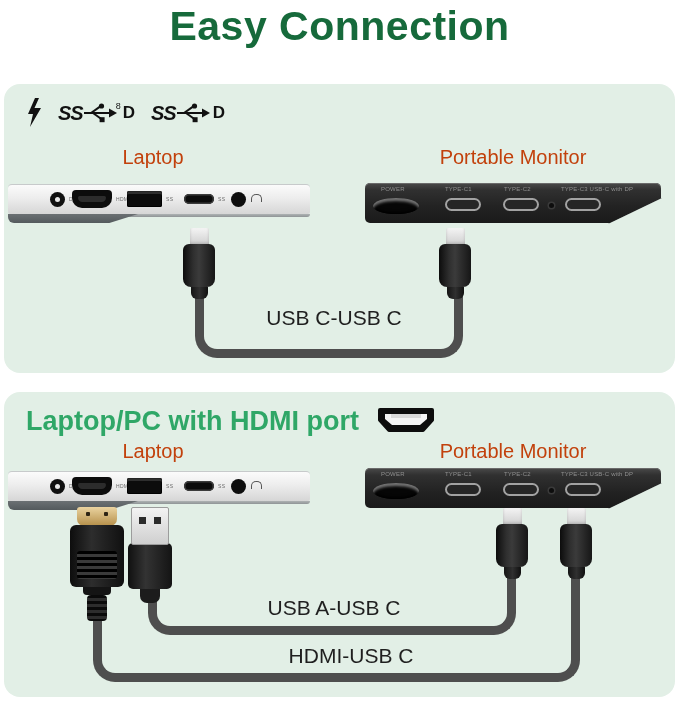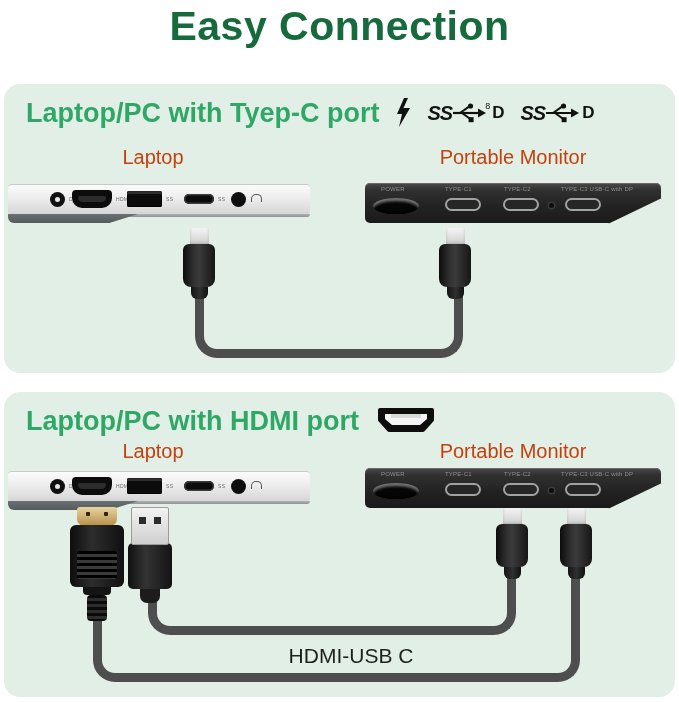--- a/index.html
+++ b/index.html
@@ -125,21 +125,20 @@
 </style>
 </head>
 <body>
 
 <div class="stage">
 
   <div class="title">Easy Connection</div>
 
   <div class="panel" id="panel-typec">
     <div class="heading-row">
-      <span class="heading">Laptop/PC with Tyep-C port</span>
       <svg width="16" height="30" viewBox="0 0 16 30">
         <polygon points="9,0 2,16 7,16 4,29 15,10 8.5,10 13,0" fill="#111"></polygon>
       </svg>
       <span class="ss-badge">
         <span class="ss-txt">SS</span>
         <svg class="trident" width="36" height="20" viewBox="0 0 36 20">
           <path d="M2 10 H28" stroke="#111" stroke-width="2.2" fill="none"></path>
           <polygon points="27,5.5 35,10 27,14.5" fill="#111"></polygon>
           <path d="M9 10 L18 3.6" stroke="#111" stroke-width="2" fill="none"></path>
           <circle cx="19.5" cy="3" r="2.6" fill="#111"></circle>
@@ -203,20 +202,21 @@
     <div class="usbc-conn" style="left:179px; top:144px;">
       <div class="uc-tip"></div>
       <div class="uc-body"></div>
       <div class="uc-neck"></div>
     </div>
     <div class="usbc-conn" style="left:435px; top:144px;">
       <div class="uc-tip"></div>
       <div class="uc-body"></div>
       <div class="uc-neck"></div>
     </div>
+    <div class="cable-label" style="left:160px; top:222px; width:340px;">USB C-USB C</div>
   </div>
 
   <div class="panel" id="panel-hdmi">
     <div class="heading-row">
       <span class="heading">Laptop/PC with HDMI port</span>
       <svg class="hdmi-logo-icon" width="62" height="32" viewBox="0 0 62 32">
         <polygon points="5,5 57,5 57,15 48,25 14,25 5,15" fill="#0d0d0d" stroke="#0d0d0d" stroke-width="4" stroke-linejoin="round"></polygon>
         <polygon points="10,9 52,9 52,14 45,20 17,20 10,14" fill="#f4f4f4"></polygon>
         <rect x="16" y="9" width="30" height="4" fill="#d9d9d9"></rect>
       </svg>
@@ -278,16 +278,17 @@
       <div class="uc-tip"></div>
       <div class="uc-body"></div>
       <div class="uc-neck"></div>
     </div>
     <div class="usbc-conn" style="left:556px; top:116px;">
       <div class="uc-tip"></div>
       <div class="uc-body"></div>
       <div class="uc-neck"></div>
     </div>
 
+    <div class="cable-label" style="left:180px; top:204px; width:300px;">USB A-USB C</div>
     <div class="cable-label" style="left:197px; top:252px; width:300px;">HDMI-USB C</div>
   </div>
 
 </div>
 
 </body></html>

